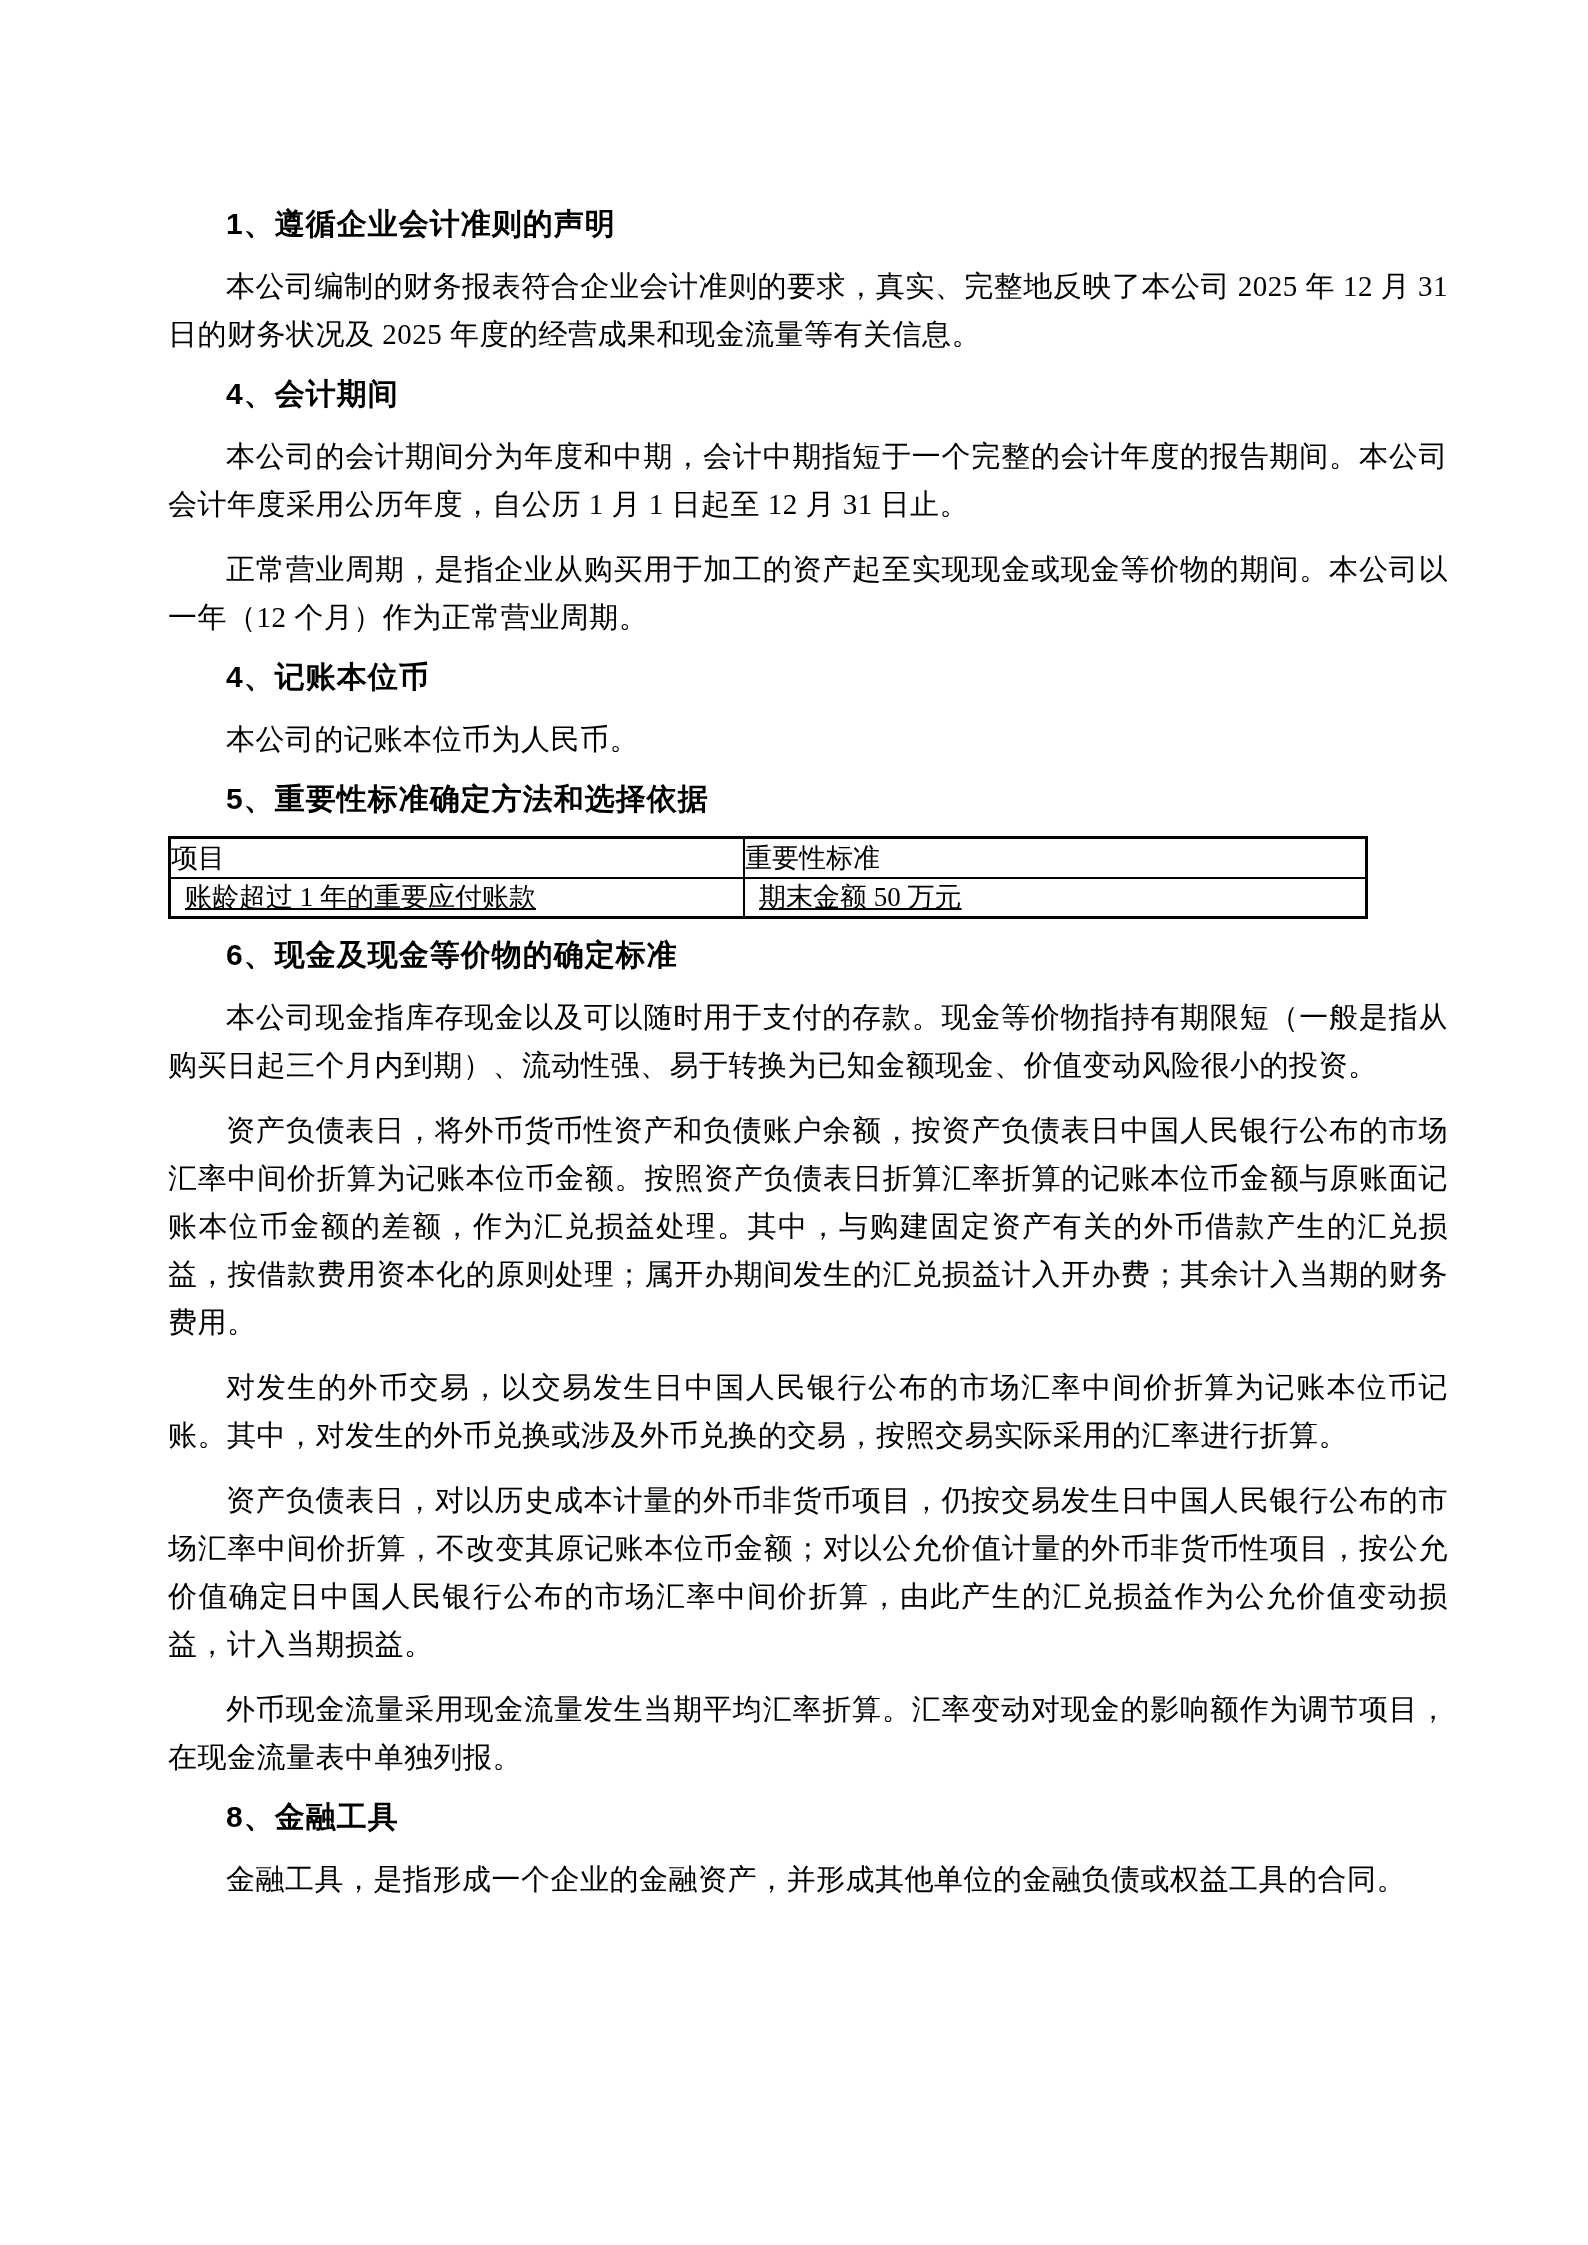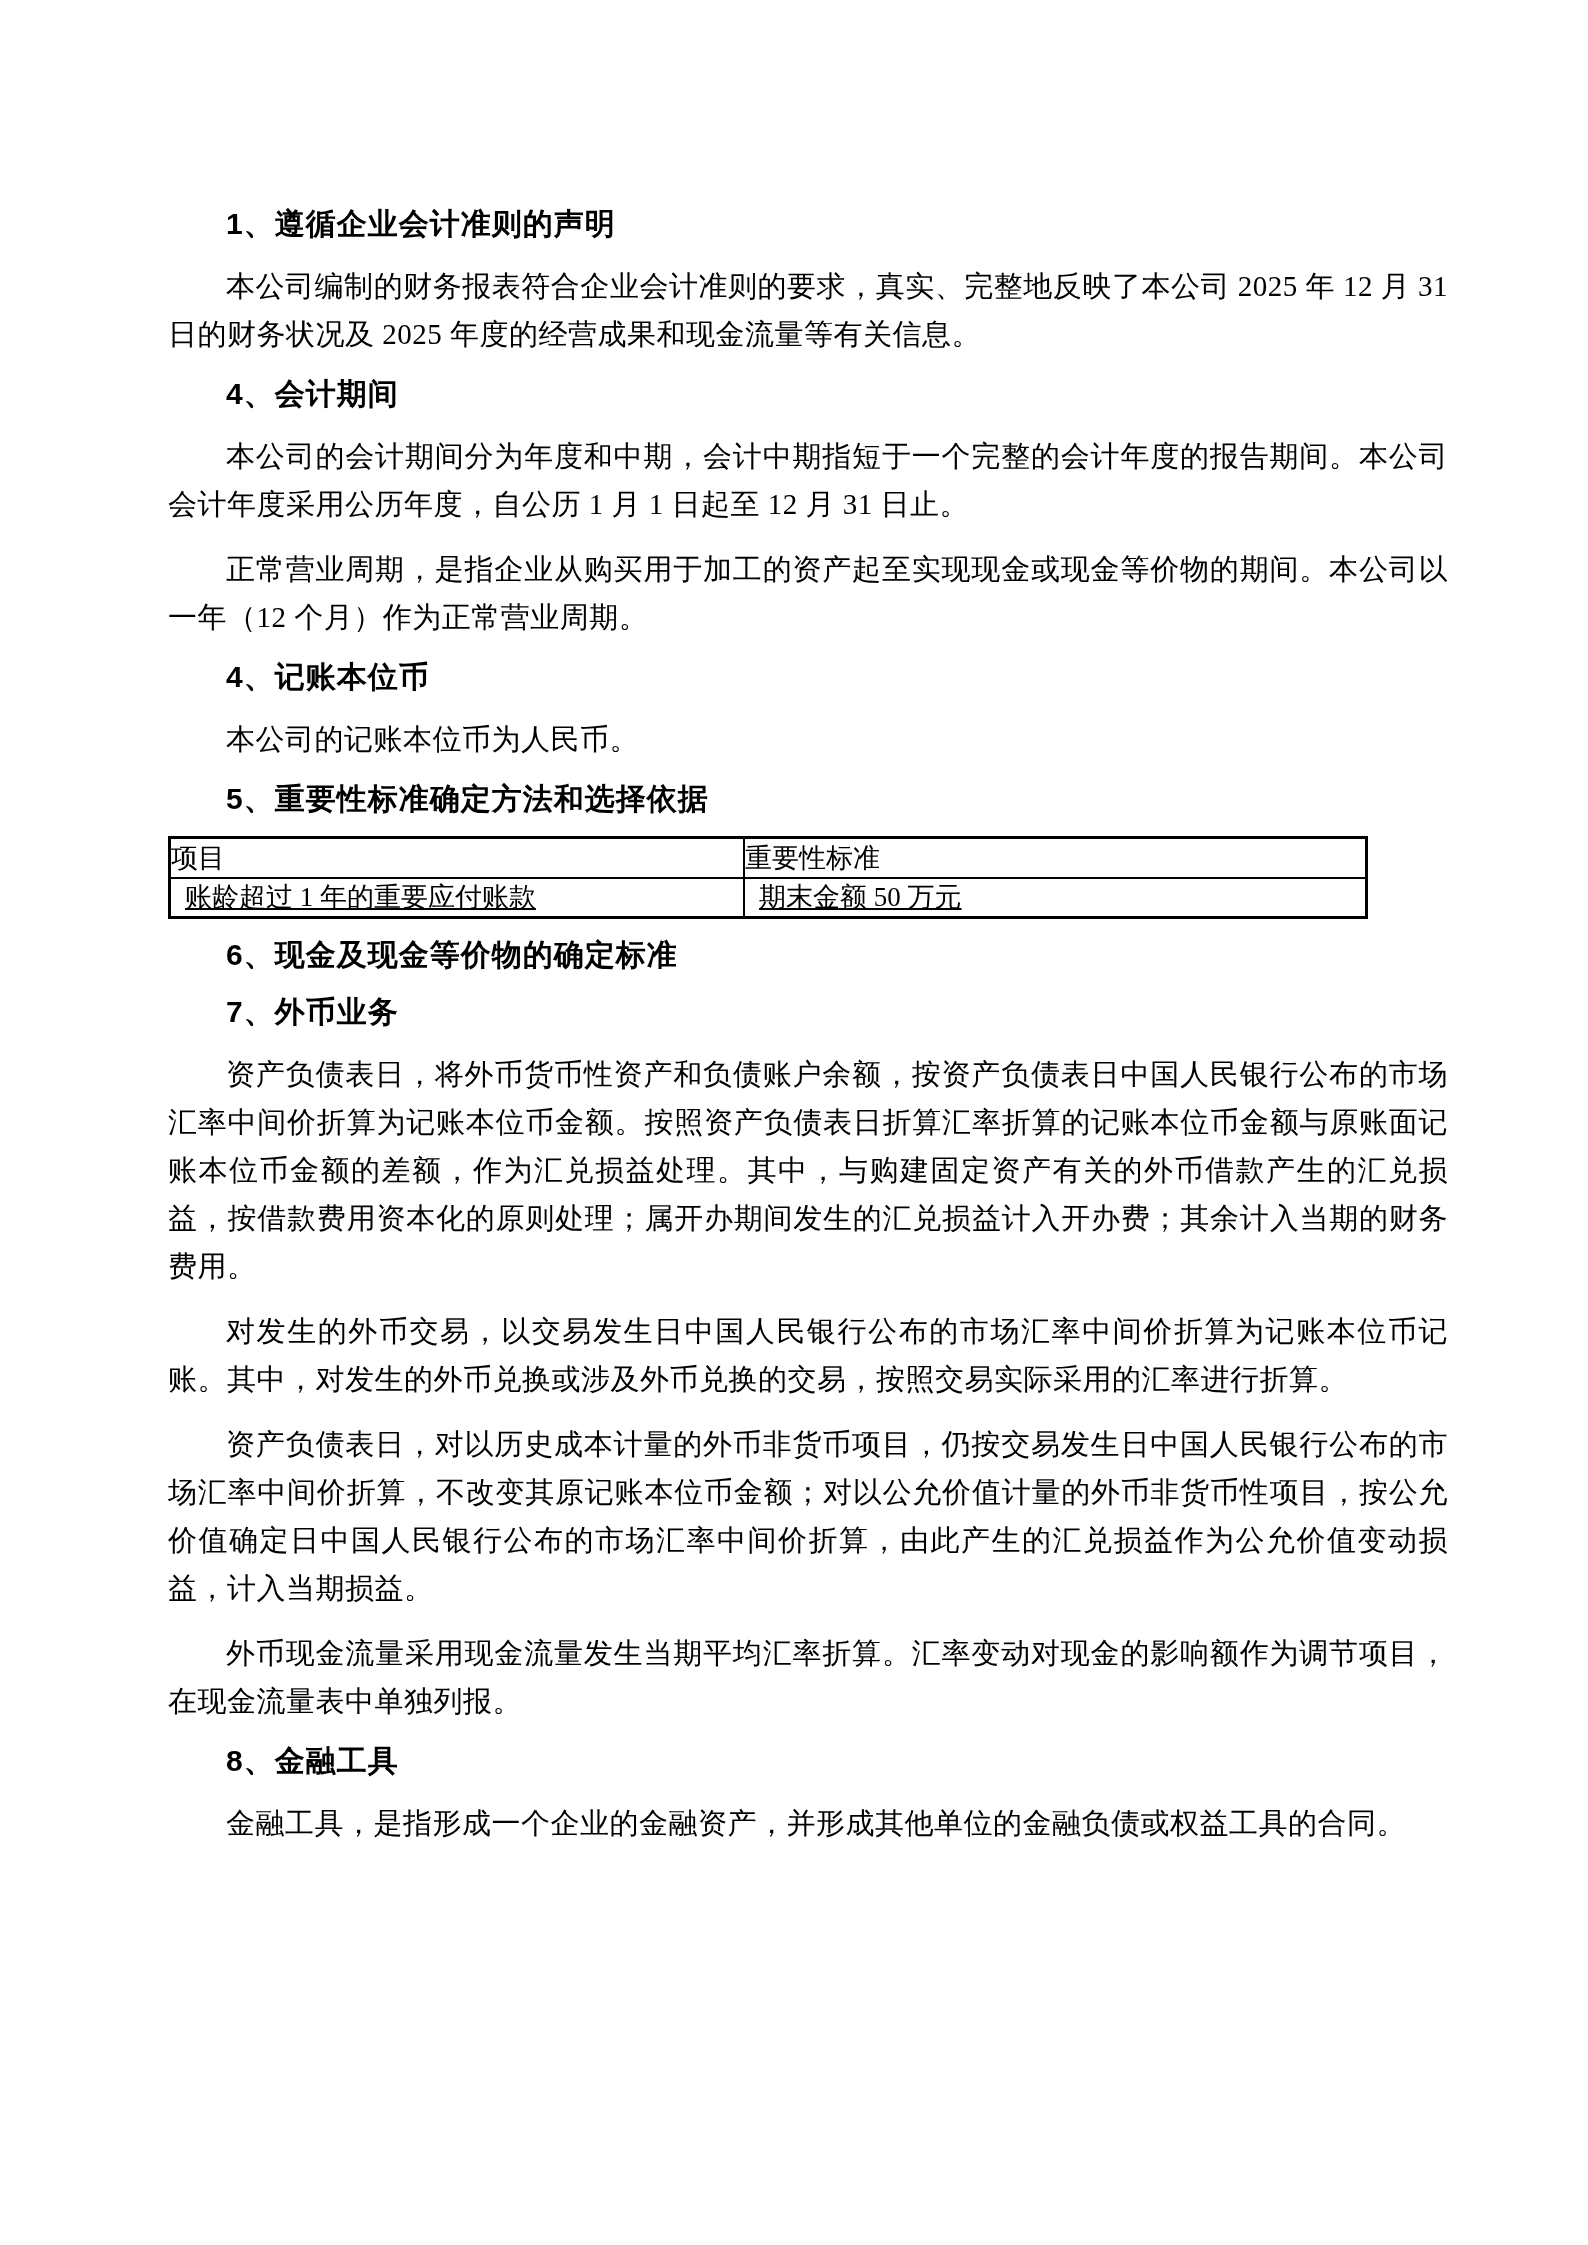--- a/index.html
+++ b/index.html
@@ -103,22 +103,22 @@
       </thead>
       <tbody>
         <tr>
           <td>账龄超过 1 年的重要应付账款</td>
           <td>期末金额 50 万元</td>
         </tr>
       </tbody>
     </table>
 
     <div class="sec-heading">6、现金及现金等价物的确定标准</div>
+    <p class="para">本公司现金指库存现金以及可以随时用于支付的存款。现金等价物指持有期限短（一般是指从购买日起三个月内到期）、流动性强、易于转换为已知金额现金、价值变动风险很小的投资。</p>
 
-    <div class="sec-heading">7、外币业务</div>
     <p class="para">资产负债表日，将外币货币性资产和负债账户余额，按资产负债表日中国人民银行公布的市场汇率中间价折算为记账本位币金额。按照资产负债表日折算汇率折算的记账本位币金额与原账面记账本位币金额的差额，作为汇兑损益处理。其中，与购建固定资产有关的外币借款产生的汇兑损益，按借款费用资本化的原则处理；属开办期间发生的汇兑损益计入开办费；其余计入当期的财务费用。</p>
     <p class="para">对发生的外币交易，以交易发生日中国人民银行公布的市场汇率中间价折算为记账本位币记账。其中，对发生的外币兑换或涉及外币兑换的交易，按照交易实际采用的汇率进行折算。</p>
     <p class="para">资产负债表日，对以历史成本计量的外币非货币项目，仍按交易发生日中国人民银行公布的市场汇率中间价折算，不改变其原记账本位币金额；对以公允价值计量的外币非货币性项目，按公允价值确定日中国人民银行公布的市场汇率中间价折算，由此产生的汇兑损益作为公允价值变动损益，计入当期损益。</p>
     <p class="para">外币现金流量采用现金流量发生当期平均汇率折算。汇率变动对现金的影响额作为调节项目，在现金流量表中单独列报。</p>
 
     <div class="sec-heading">8、金融工具</div>
     <p class="para">金融工具，是指形成一个企业的金融资产，并形成其他单位的金融负债或权益工具的合同。</p>
 
   </div>
 </div>

